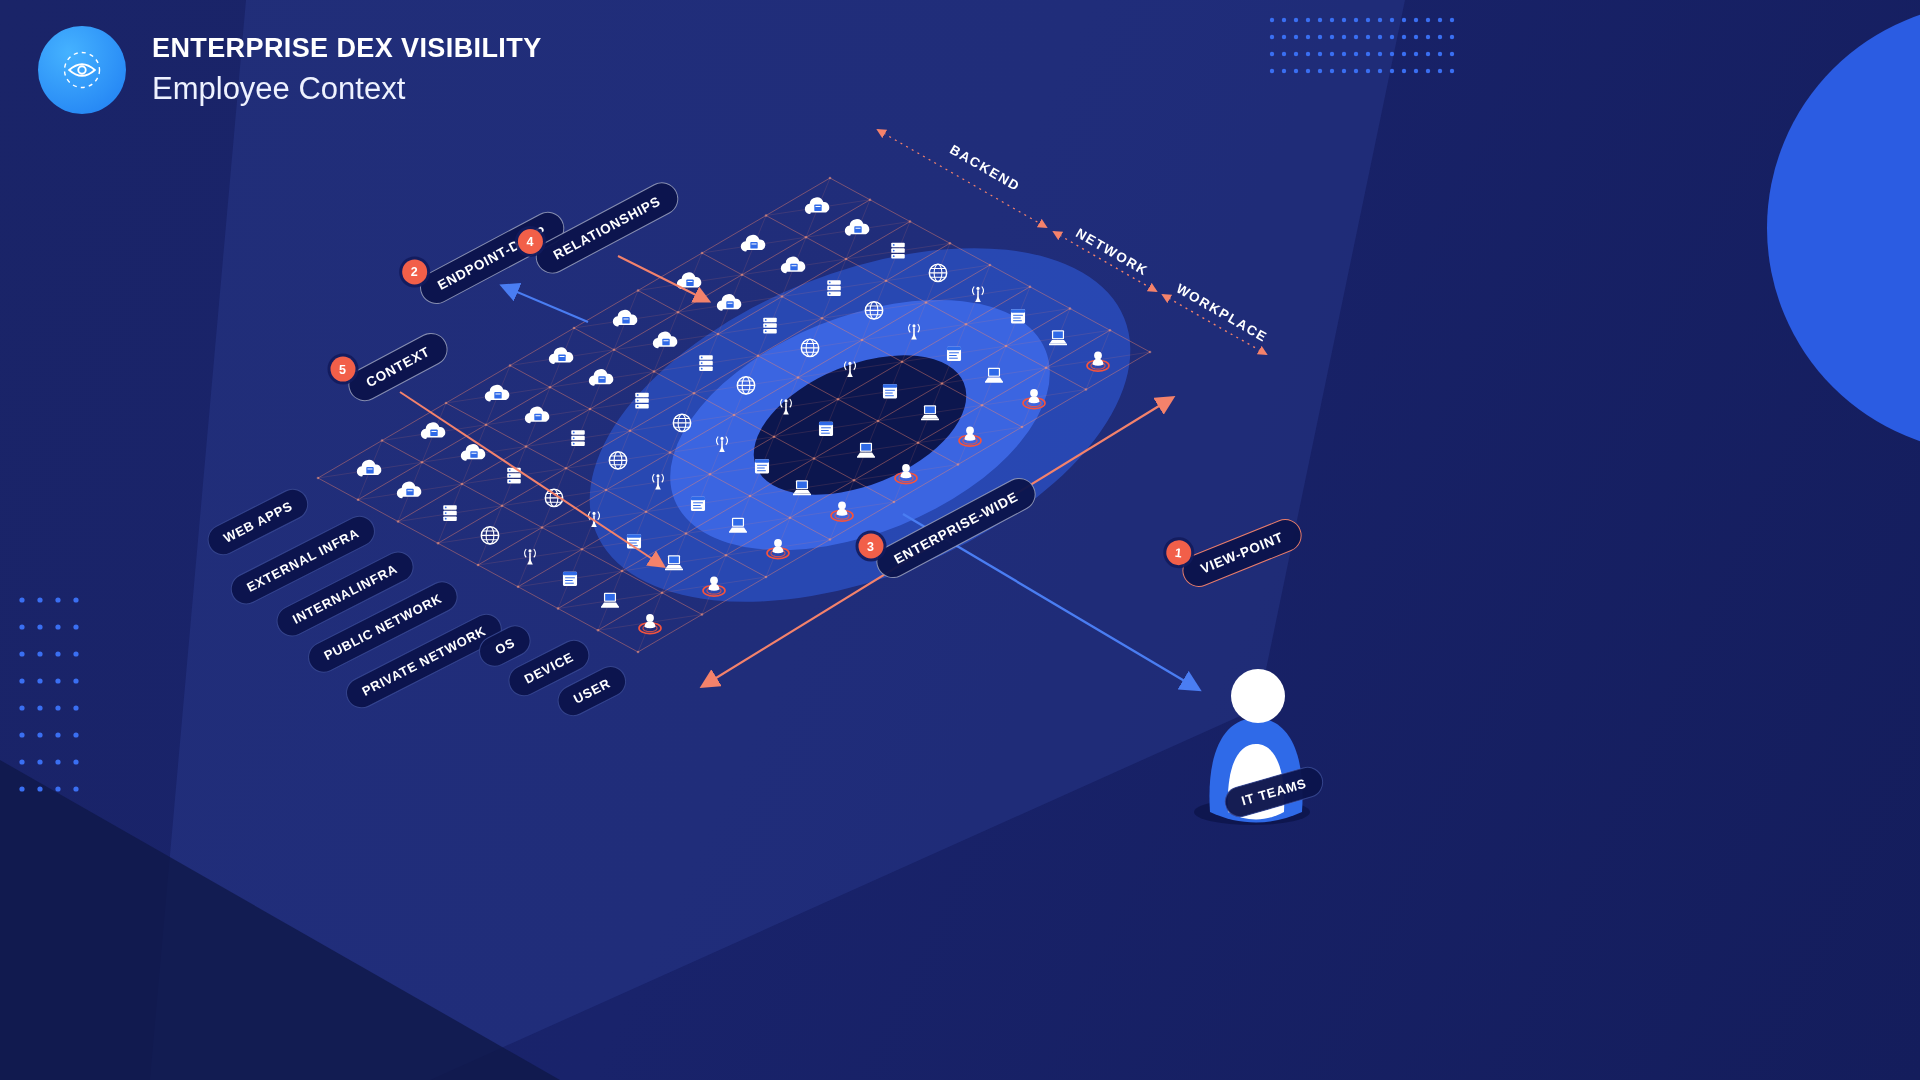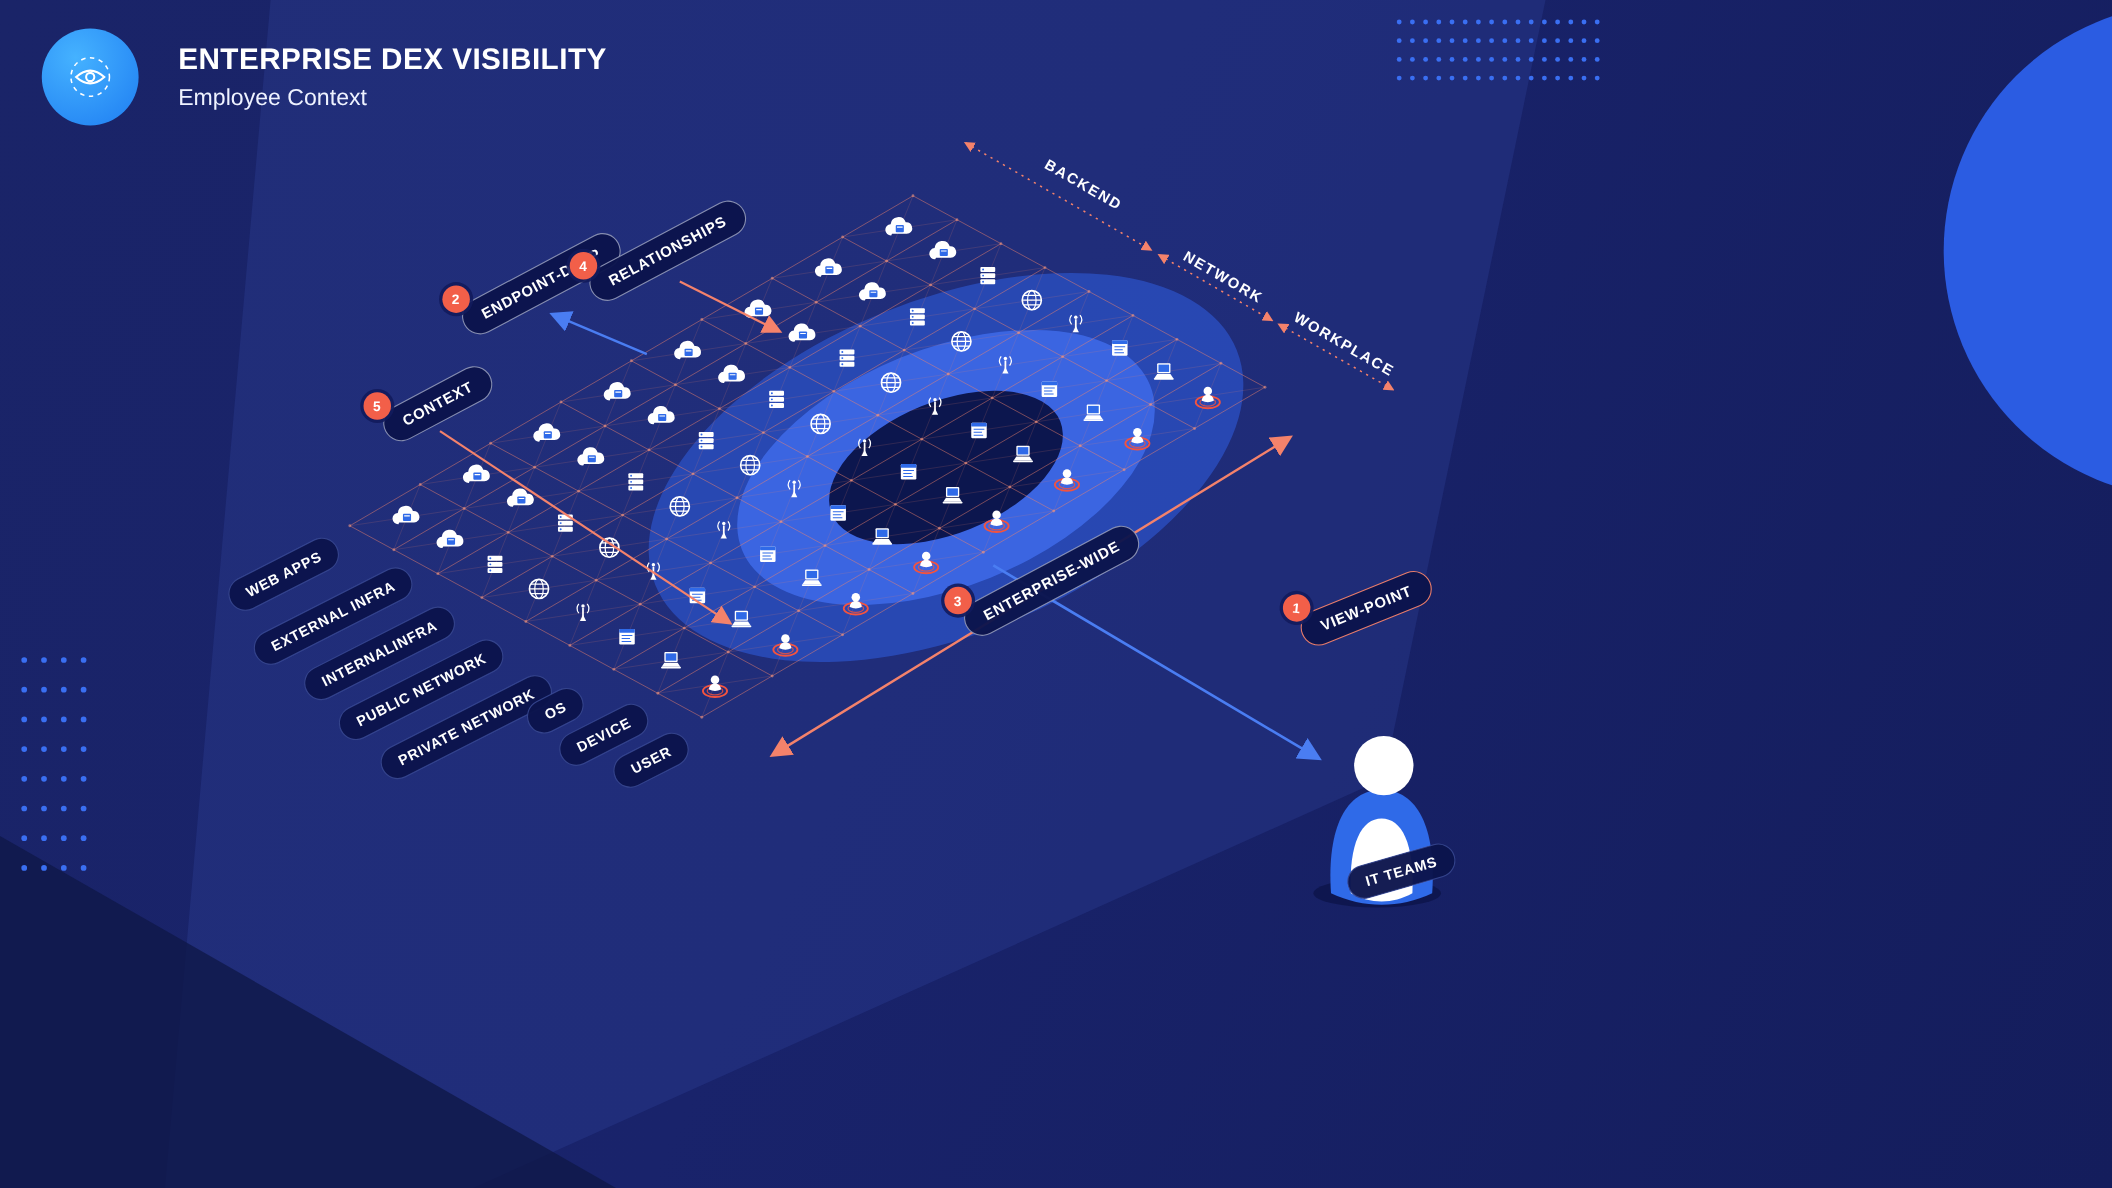--- a/index.html
+++ b/index.html
@@ -2,26 +2,26 @@
 <html><head>
 <meta charset="utf-8">
 <style>
   html,body{margin:0;padding:0;background:#10184e;}
   .stage{position:relative;width:1920px;height:1080px;overflow:hidden;
     background:linear-gradient(115deg,#1a2468 0%,#19236b 45%,#141d5c 100%);
     font-family:"Liberation Sans",sans-serif;color:#fff;}
   svg#scene{position:absolute;left:0;top:0;}
 
   
-  .header{position:absolute;left:38px;top:26px;display:flex;align-items:center;gap:36px;z-index:5;}
+  .header{position:absolute;left:38px;top:26px;display:flex;align-items:center;gap:26px;z-index:5;}
   .logo{width:88px;height:88px;border-radius:50%;flex:0 0 auto;
     background:radial-gradient(circle at 35% 30%,#45b2ff,#1e7df2);
     display:flex;align-items:center;justify-content:center;}
   .title{font-size:27px;font-weight:800;letter-spacing:.4px;}
-  .subtitle{font-size:21px;font-weight:400;margin-top:7px;color:#eef2ff;}
+  .subtitle{font-size:31px;font-weight:400;margin-top:7px;color:#eef2ff;}
 
   
   .pill{position:absolute;z-index:6;transform:translate(-50%,-50%) rotate(var(--r,-28deg));
     background:rgba(11,20,76,.96);border:1px solid rgba(125,155,255,.35);
     border-radius:18px;padding:7px 16px;font-size:13px;font-weight:700;
     letter-spacing:.8px;white-space:nowrap;}
   .callout{border-color:rgba(235,240,255,.55);font-size:13.5px;padding:8px 18px;}
   .callout.vp{border-color:rgba(244,130,107,.95);}
   .badge{position:absolute;left:-9px;top:-21px;width:25px;height:25px;border-radius:50%;
     background:#f25f49;display:flex;align-items:center;justify-content:center;

